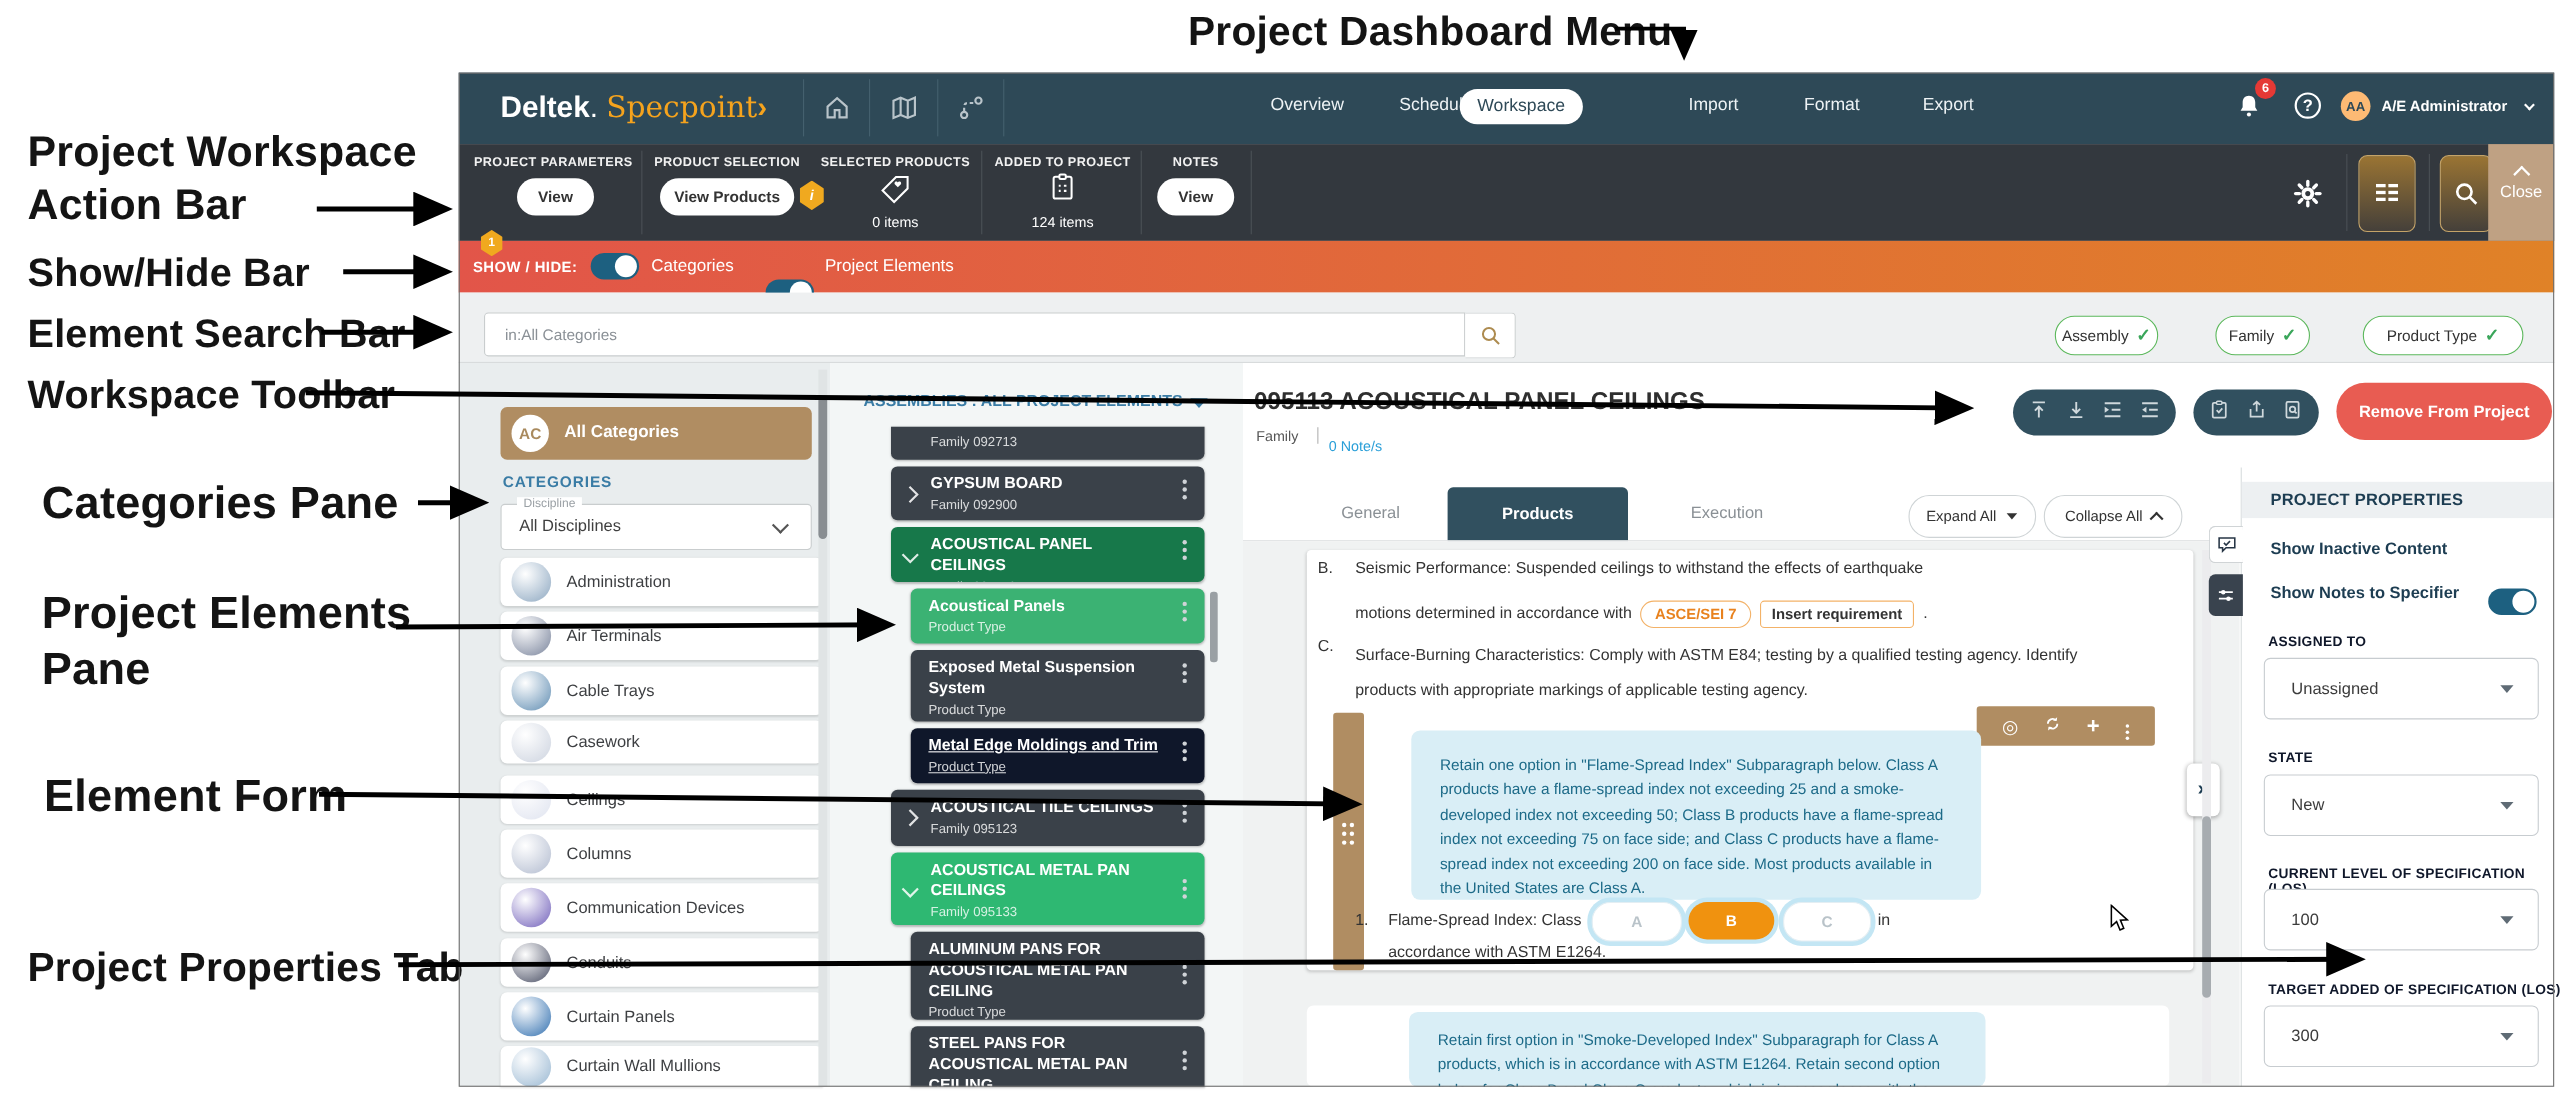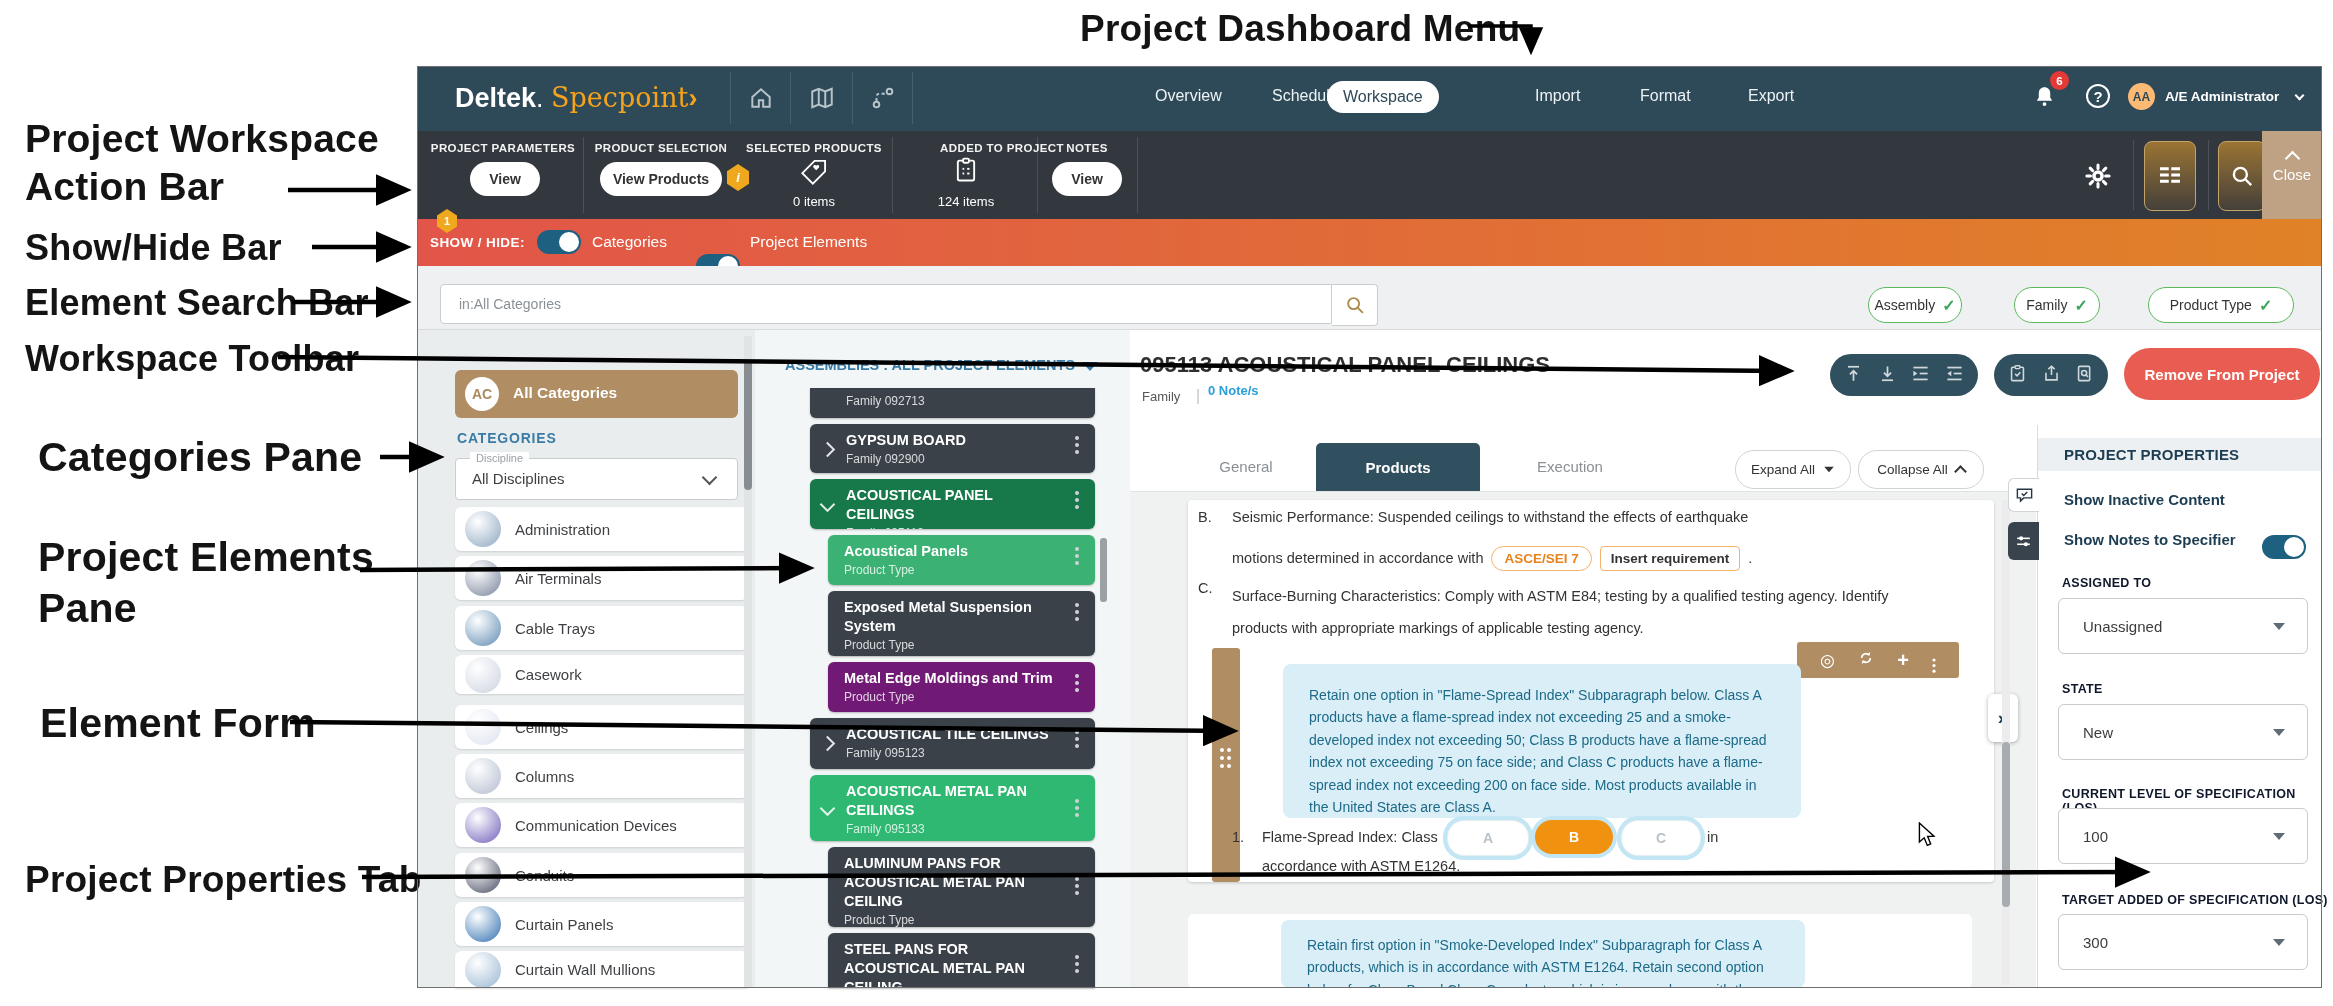--- a/index.html
+++ b/index.html
@@ -114,21 +114,21 @@
 <span class="abLabel abs" style="left:814px;top:142px;">SELECTED PRODUCTS</span>
 <span class="abs" style="left:800px;top:158px;">
   <svg width="28" height="28" viewBox="0 0 24 24">
       <g fill="none" stroke="#fff" stroke-width="1.6">
         <path d="M12.5 2.5 H21.5 V11.5 L11 22 L2 13 Z"></path>
       </g>
       <path d="M16.1 6.4c-.5-.5-1.4-.5-1.9 0l-.3.3-.3-.3c-.5-.5-1.4-.5-1.9 0s-.5 1.4 0 1.9l2.2 2.2 2.2-2.2c.5-.5.5-1.4 0-1.9z" fill="#fff"></path>
     </svg></span>
 <span class="abs" style="left:814px;top:194px;color:#fff;font-size:13px;transform:translateX(-50%);">0 items</span>
 <div class="vdiv abs" style="left:1037px;top:137px;height:76px;"></div>
-<span class="abLabel abs" style="left:966px;top:142px;margin-left:36px;">ADDED TO PROJECT</span>
+<span class="abLabel abs" style="left:966px;top:142px;">ADDED TO PROJECT</span>
 <span class="abs" style="left:952px;top:156px;">
   <svg width="28" height="28" viewBox="0 0 24 24">
       <g fill="none" stroke="#fff" stroke-width="1.6">
         <rect x="5" y="4" width="14" height="17" rx="1.5"></rect>
         <rect x="9.5" y="2.2" width="5" height="3.6" rx="1" fill="#33383e" stroke="#fff"></rect>
         <line x1="9" y1="11" x2="10.5" y2="11"></line>
         <line x1="13" y1="11" x2="15" y2="11"></line>
         <line x1="9" y1="15" x2="10.5" y2="15"></line>
         <line x1="13" y1="15" x2="15" y2="15"></line>
       </g>
@@ -285,21 +285,21 @@
 <div class="tcard" style="left: 828px; top: 535px; width: 267px; height: 50px; background: rgb(59, 178, 115);">
   <div class="tt" style="font-weight:600;">Acoustical Panels</div>
   <div class="ts">Product Type</div>
   <span class="kebab"></span>
   </div>
 <div class="tcard" style="left: 828px; top: 591px; width: 267px; height: 65px; background: rgb(58, 65, 73);">
   <div class="tt" style="font-weight:600;">Exposed Metal Suspension System</div>
   <div class="ts">Product Type</div>
   <span class="kebab"></span>
   </div>
-<div class="tcard" style="left: 828px; top: 662px; width: 267px; height: 50px; background: #701a75;">
+<div class="tcard" style="left: 828px; top: 662px; width: 267px; height: 50px; background: #0f172a; text-decoration: underline;">
   <div class="tt" style="font-weight:600;">Metal Edge Moldings and Trim</div>
   <div class="ts">Product Type</div>
   <span class="kebab"></span>
   </div>
 <div class="tcard" style="left: 810px; top: 718px; width: 285px; height: 51px; padding-left: 36px; background: rgb(58, 65, 73);">
   <span class="chv r"></span>
   <div class="tt">ACOUSTICAL TILE CEILINGS</div>
   <div class="ts">Family 095123</div>
   <span class="kebab"></span>
   </div>
@@ -317,21 +317,21 @@
 <div class="tcard" style="left: 828px; top: 933px; width: 267px; height: 55px; border-radius: 6px 6px 0px 0px; background: rgb(58, 65, 73);">
   <div class="tt">STEEL PANS FOR ACOUSTICAL METAL PAN CEILING</div>
   <span class="kebab" style="top:22px;"></span>
   </div>
 <div class="abs" style="left:1100px;top:538px;width:7px;height:64px;background:#9aa0a4;border-radius:3px;"></div>
 
 <div class="abs" style="left:1130px;top:330px;width:1192px;height:162px;background:#fff;"></div>
 <span class="abs" style="left:1140px;top:352px;font-size:22px;font-weight:700;color:#2f2f2f;white-space:nowrap;">095113 ACOUSTICAL PANEL CEILINGS</span>
 <span class="abs" style="left:1142px;top:389px;font-size:13px;color:#555;">Family</span>
 <span class="abs" style="left:1196px;top:387px;color:#c5c5c5;">|</span>
-<span class="abs" style="left:1208px;top:383px;font-size:13px;color:#2a9fd8;font-weight:700;cursor:pointer;">0 Note/s</span>
+<span class="abs" style="left:1208px;top:398px;font-size:13px;color:#2a9fd8;font-weight:400;cursor:pointer;">0 Note/s</span>
 
 <div class="abs" style="left:1830px;top:354px;width:148px;height:42px;background:#31505f;border-radius:21px;display:flex;align-items:center;justify-content:space-evenly;">
   <span><svg width="19" height="19" viewBox="0 0 24 24">
         <g stroke="#cfd8dc" stroke-width="2.2" fill="none">
           <line x1="5" y1="3.5" x2="19" y2="3.5"></line>
           <path d="M12 21 V9 M7.5 13 L12 8.5 L16.5 13"></path>
         </g>
       </svg></span>
   <span><svg width="19" height="19" viewBox="0 0 24 24">
         <g stroke="#cfd8dc" stroke-width="2.2" fill="none">

